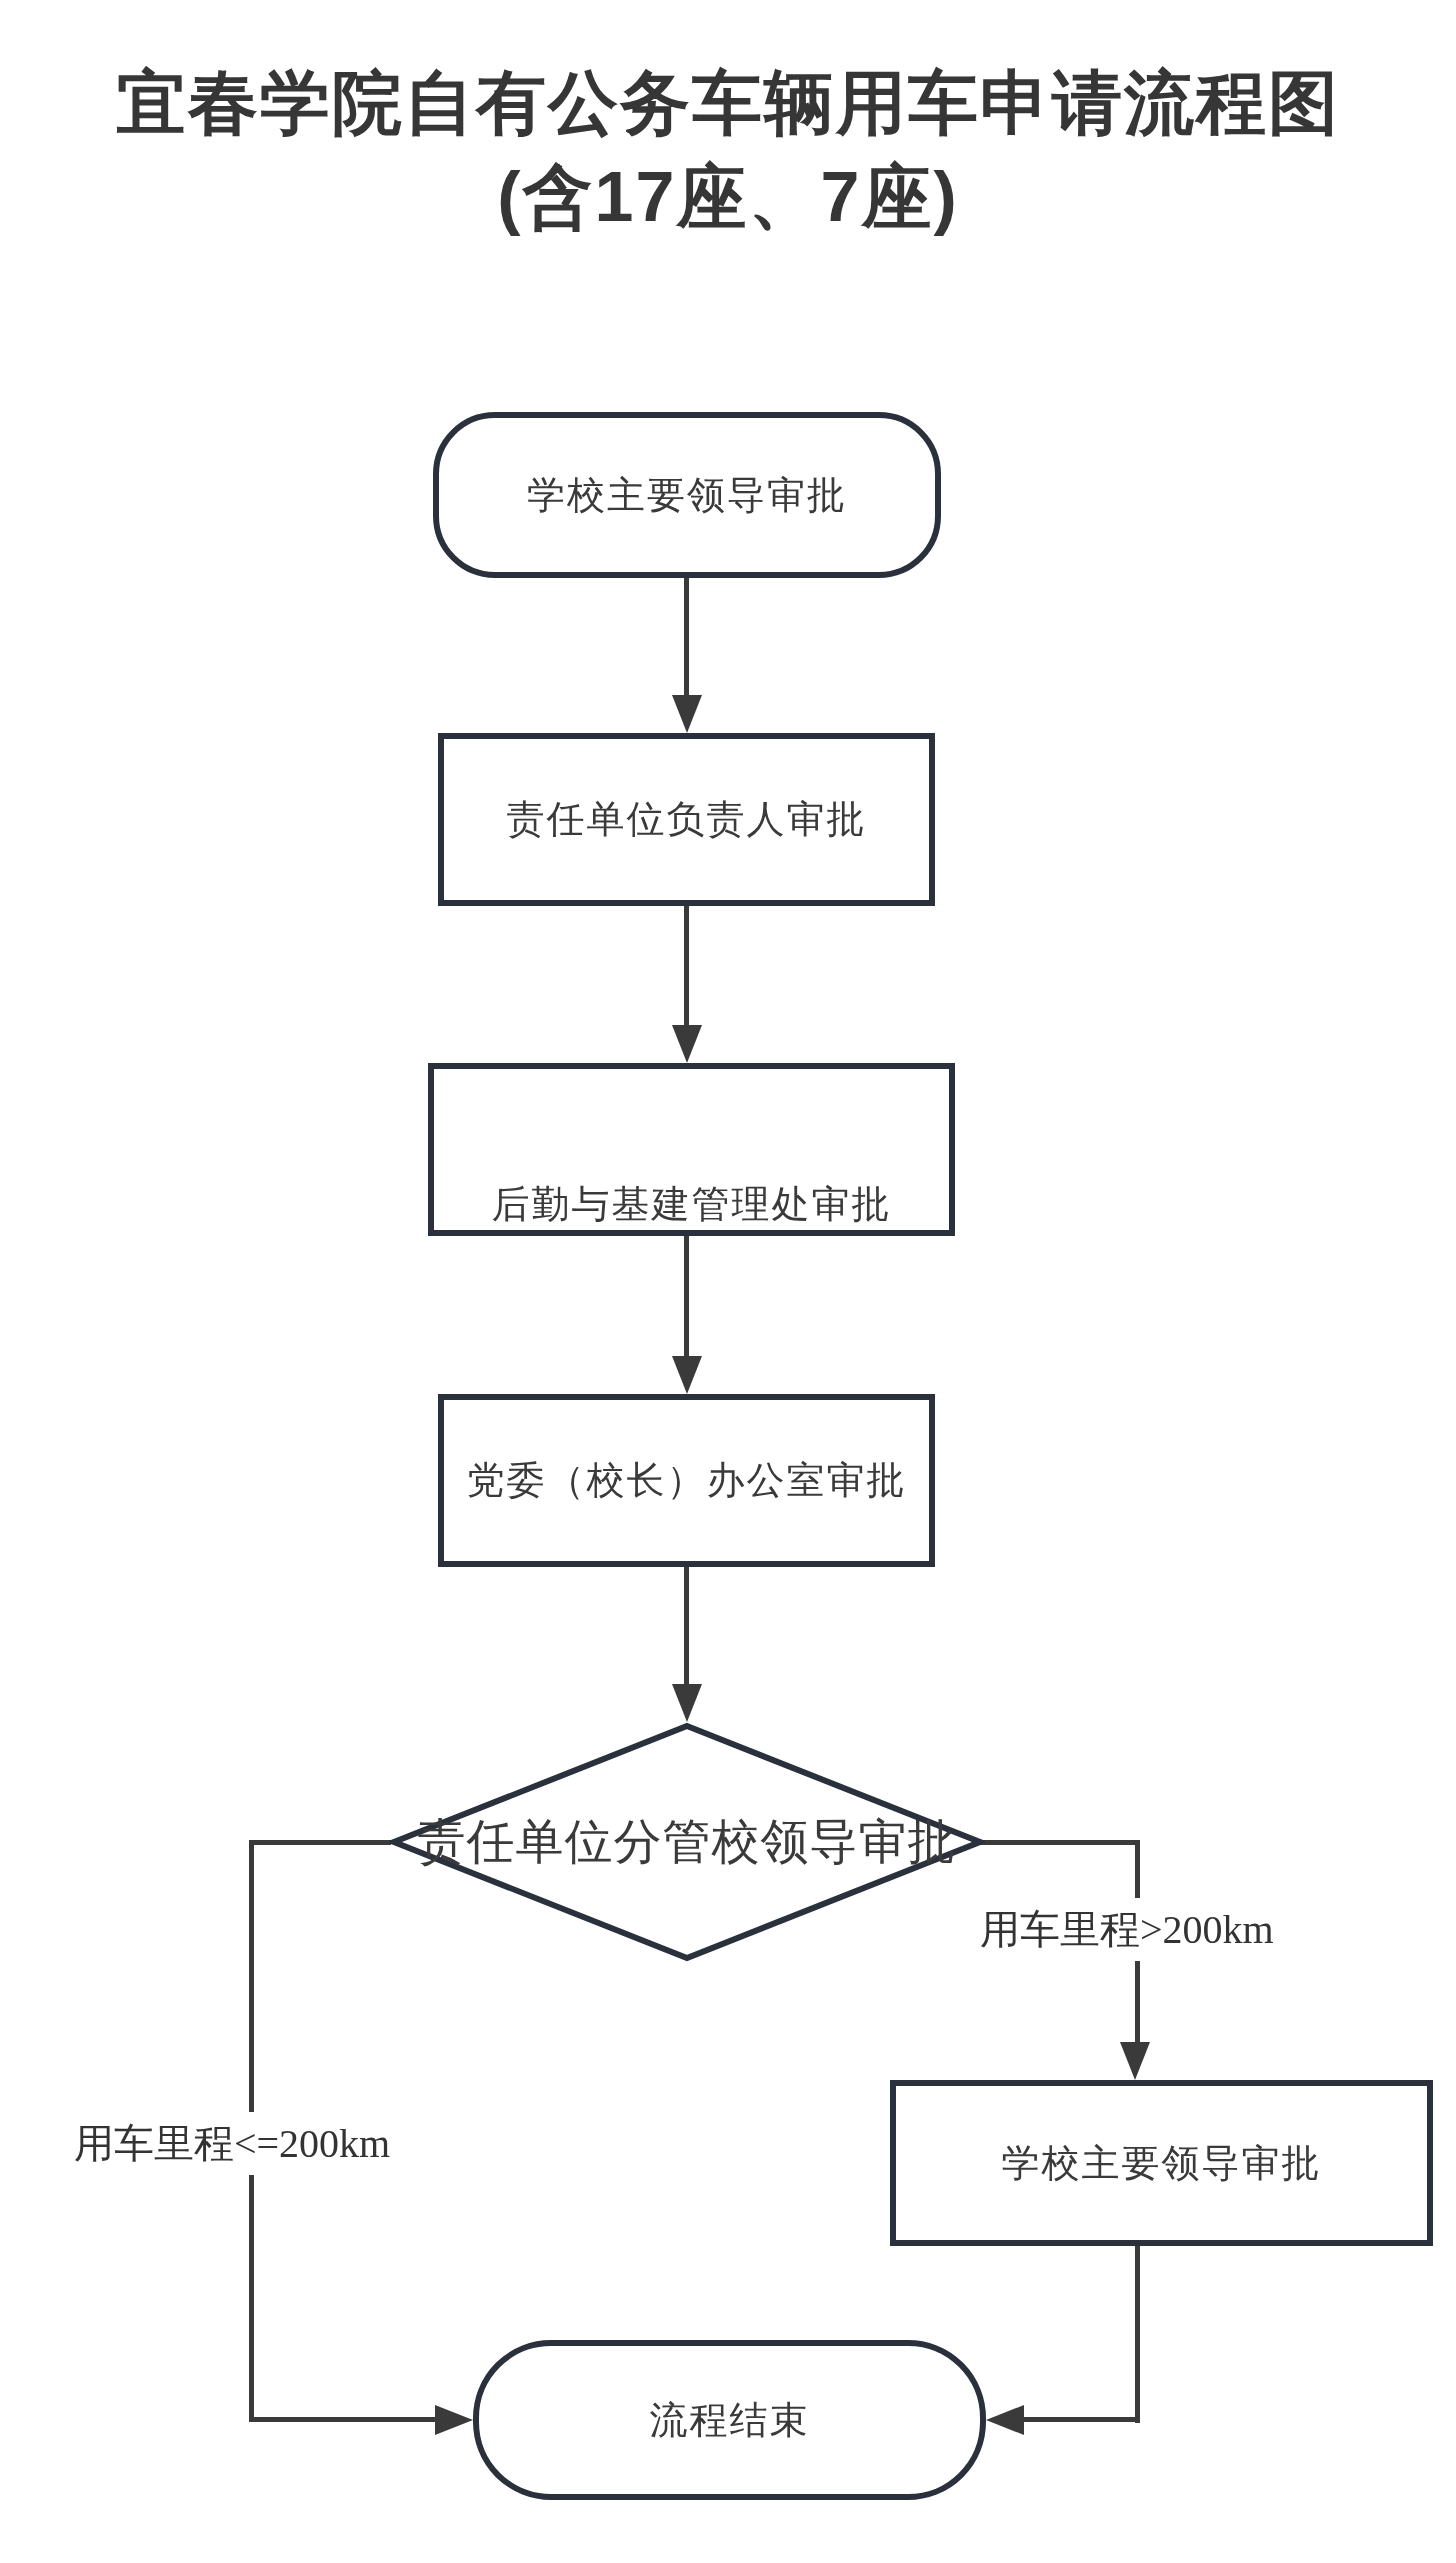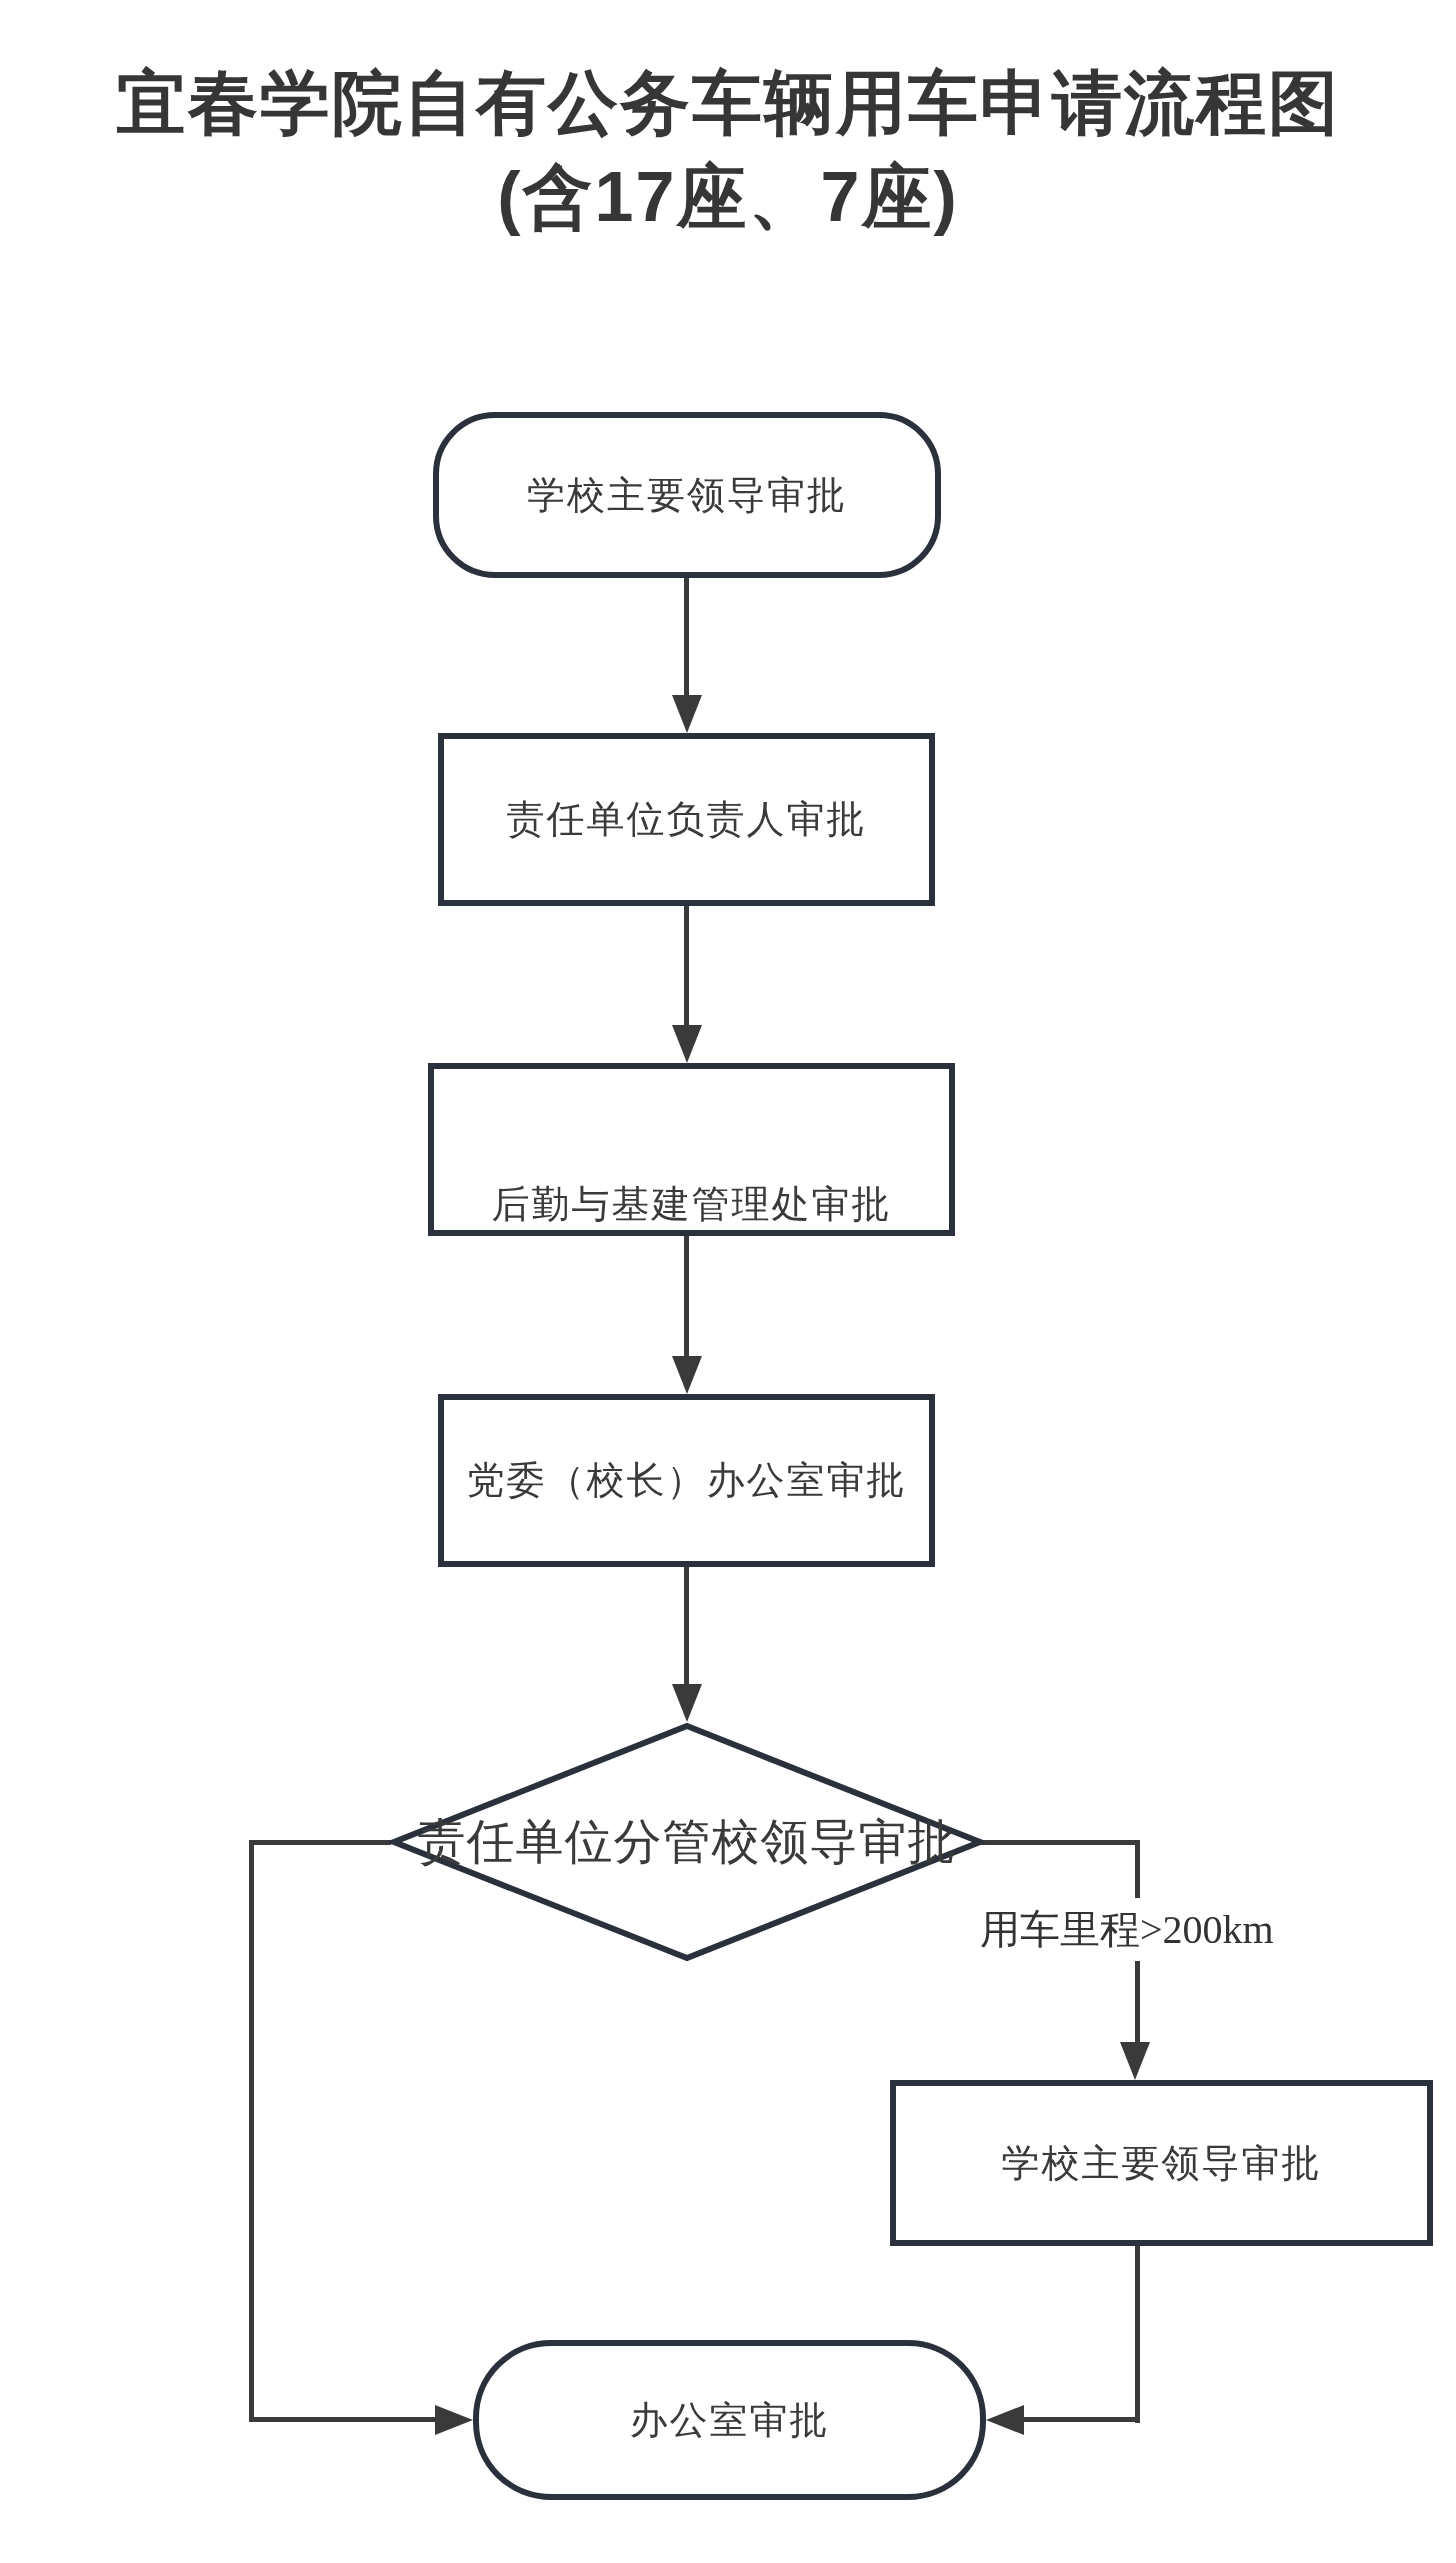--- a/index.html
+++ b/index.html
@@ -121,21 +121,21 @@
       <polygon points="298,4 591,120 298,236 5,120"></polygon>
     </svg>
     <div class="diamond-label">责任单位分管校领导审批</div>
   </div>
 
   <div class="node rect-4">
     <span>学校主要领导审批</span>
   </div>
 
   <div class="node stadium-end">
-    <span>办公室审批</span>
+    <span>流程结束</span>
   </div>
 
   <div class="vline" style="left:684px; top:575px; width:5px; height:124px;"></div>
   <div class="arrow arrow-down" style="left:672px; top:695px;"></div>
 
   <div class="vline" style="left:684px; top:903px; width:5px; height:126px;"></div>
   <div class="arrow arrow-down" style="left:672px; top:1025px;"></div>
 
   <div class="vline" style="left:684px; top:1233px; width:5px; height:127px;"></div>
   <div class="arrow arrow-down" style="left:672px; top:1356px;"></div>
@@ -150,14 +150,15 @@
   <div class="vline" style="left:1135px; top:2243px; width:5px; height:180px;"></div>
   <div class="hline" style="left:1020px; top:2417px; width:118px; height:5px;"></div>
   <div class="arrow arrow-left" style="left:986px; top:2405px;"></div>
 
   <div class="hline" style="left:249px; top:1840px; width:142px; height:5px;"></div>
   <div class="vline" style="left:249px; top:1840px; width:5px; height:582px;"></div>
   <div class="hline" style="left:251px; top:2417px; width:190px; height:5px;"></div>
   <div class="arrow arrow-right" style="left:435px; top:2405px;"></div>
 
   <div class="edge-label" style="left:978px; top:1898px;">用车里程&gt;200km</div>
+  <div class="edge-label" style="left:72px; top:2112px;">用车里程&lt;=200km</div>
 
 </div>
 
 </body></html>

